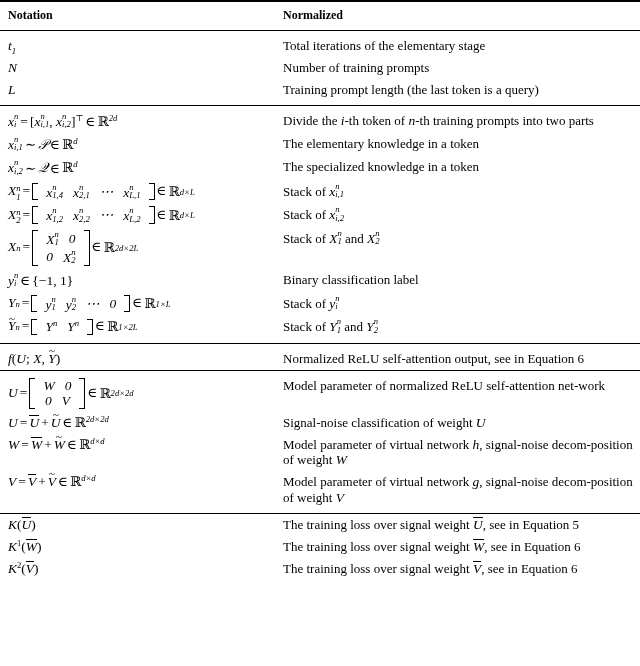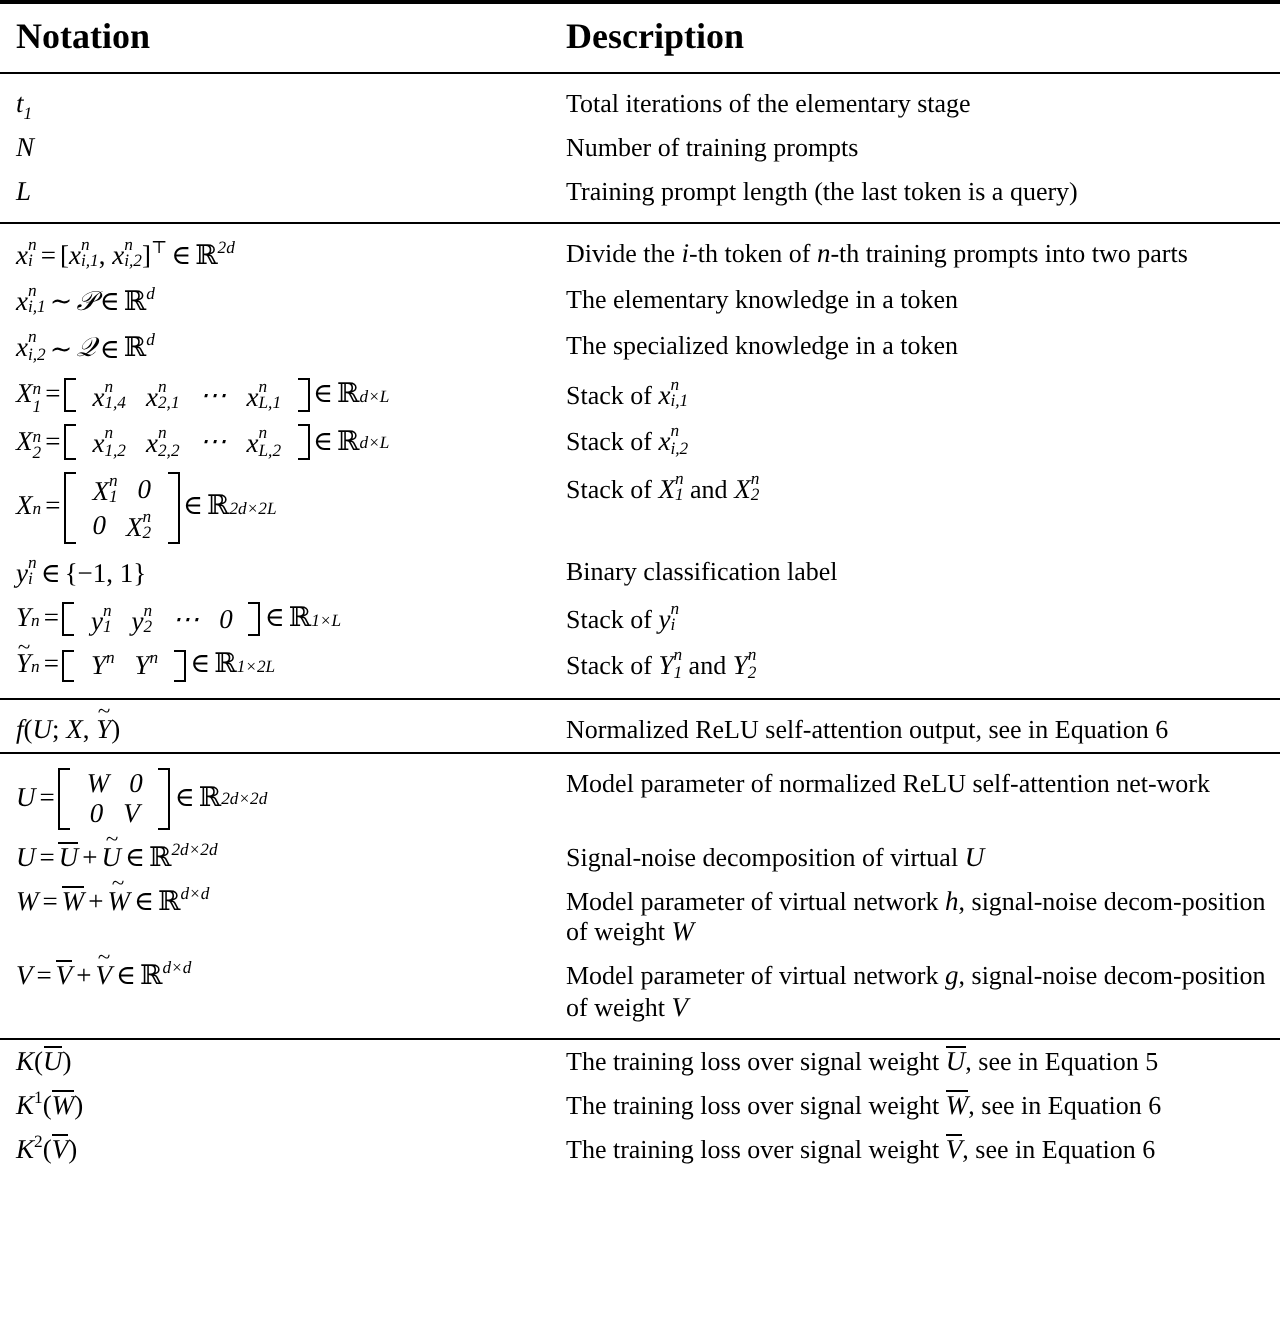--- a/index.html
+++ b/index.html
@@ -34,21 +34,21 @@
     padding: 0;
     height: 0;
     line-height: 0;
   }
   tr.rule-row.thick td { border-top: 2.2px solid #000; }
   tr.rule-row.thin td  { border-top: 1.1px solid #000; }
 
   th {
     text-align: left;
     font-weight: bold;
-    font-size: 18px;
+    font-size: 12px;
     padding: 6px 0 7px 8px;
     vertical-align: bottom;
   }
   th.desc-head { padding-left: 6px; }
 
   td {
     vertical-align: top;
     font-size: 13px;
     padding: 0;
   }
@@ -192,21 +192,21 @@
       </colgroup>
 
   <tbody>
         <tr class="rule-row thick">
           <td></td>
           <td></td>
         </tr>
 
   <tr>
     <th>Notation</th>
-    <th class="desc-head">Description</th>
+    <th class="desc-head">Normalized</th>
   </tr>
 
   <tr class="rule-row thin">
           <td></td>
           <td></td>
         </tr>
 
   <tr class="spacer-top">
     <td class="notation">
       <span class="m mi">t<sub>1</sub></span>
@@ -430,21 +430,21 @@
               <span class="bb">ℝ</span>
               <sup>2d×2d</sup>
             </span>
     </td>
     <td class="desc">Model parameter of normalized ReLU self-attention net-work</td>
   </tr>
   <tr>
     <td class="notation">
       <span class="m"><span class="mi">U</span><span class="mo">=</span><span class="ovl">U</span><span class="mo">+</span><span class="til">U</span><span class="mo">∈</span><span class="bb">ℝ</span><sup>2d×2d</sup></span>
     </td>
-    <td class="desc"><span>Signal-noise decomposition of virtual </span><span class="m mi">U</span></td>
+    <td class="desc"><span>Signal-noise classification of weight </span><span class="m mi">U</span></td>
   </tr>
   <tr>
     <td class="notation">
       <span class="m"><span class="mi">W</span><span class="mo">=</span><span class="ovl">W</span><span class="mo">+</span><span class="til">W</span><span class="mo">∈</span><span class="bb">ℝ</span><sup>d×d</sup></span>
     </td>
     <td class="desc"><span>Model parameter of virtual network </span><span class="m mi">h</span><span>, signal-noise decom-position of weight </span><span class="m mi">W</span></td>
   </tr>
   <tr class="spacer-bot">
     <td class="notation">
       <span class="m"><span class="mi">V</span><span class="mo">=</span><span class="ovl">V</span><span class="mo">+</span><span class="til">V</span><span class="mo">∈</span><span class="bb">ℝ</span><sup>d×d</sup></span>

